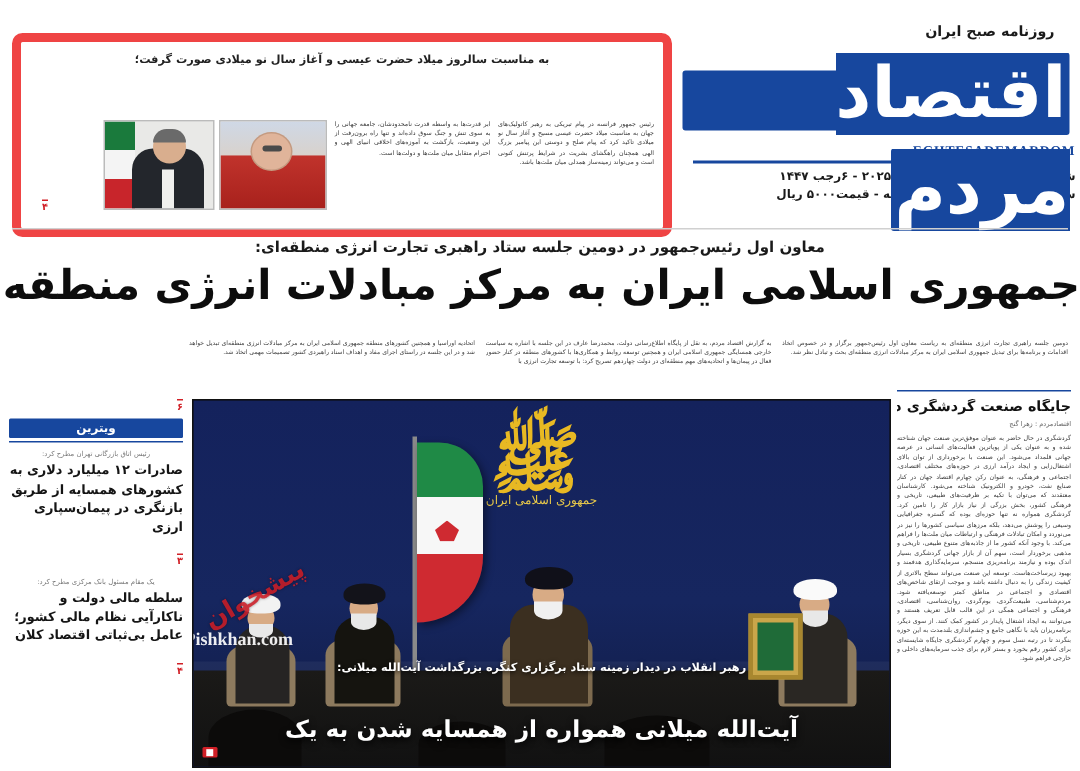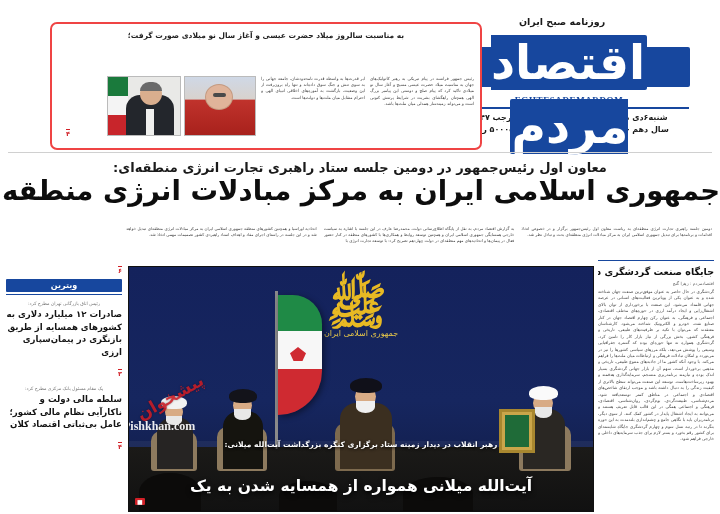--- a/index.html
+++ b/index.html
@@ -9,21 +9,21 @@
     font-family:"DejaVu Sans","Liberation Sans",sans-serif;
     color:#1a1a1a;
     position:relative;
   }
   .page{position:absolute;inset:0;background:#fff;}
 
   
   .topband{position:absolute;left:0;top:0;width:720px;height:152px;}
 
   
-  .masthead{position:absolute;right:16px;top:16px;width:270px;height:136px;text-align:center;}
+  .masthead{position:absolute;right:3px;top:16px;width:270px;height:136px;text-align:right;}
   .mh-sub{
     font-size:9.5px;font-weight:bold;color:#1a1a1a;letter-spacing:0;
     margin-right:14px;margin-bottom:-2px;direction:rtl;
   }
   .mh-logo{
     position:relative;width:262px;height:74px;margin:0 auto;
   }
   .mh-logo .bar{
     position:absolute;left:4px;top:22px;width:248px;height:40px;
     background:#17479e;border-radius:2px;
@@ -42,23 +42,22 @@
     font-family:"Liberation Serif",serif;
     font-size:9px;letter-spacing:0.6px;color:#17479e;font-weight:bold;
     direction:ltr;margin-top:-4px;
   }
   .mh-rule{width:240px;height:1.5px;background:#17479e;margin:2px auto 3px auto;}
   .mh-date{font-size:8px;font-weight:bold;color:#1a1a1a;line-height:12px;direction:rtl;}
 
   
   .topstory{
     position:absolute;left:8px;top:22px;width:428px;height:124px;
-    border:2px solid #ef4444;border-radius:7px;background:#fff;
+    border:6px solid #ef4444;border-radius:7px;background:#fff;
     overflow:hidden;
-    margin-left:42px;
   }
   .ts-kicker{
     text-align:center;font-size:7.5px;font-weight:bold;color:#222;
     padding-top:7px;direction:rtl;
   }
   .ts-head{
     text-align:center;font-size:17px;font-weight:bold;color:#111;
     margin-top:5px;letter-spacing:-0.3px;direction:rtl;
   }
   .ts-body{position:absolute;left:6px;top:52px;right:6px;height:66px;display:flex;gap:5px;direction:rtl;}
@@ -84,21 +83,21 @@
   .pagenum{
     display:inline-block;font-size:6.5px;font-weight:bold;color:#d12027;
     border-top:1.5px solid #d12027;padding-top:0px;line-height:9px;
   }
 
   
   .lead{position:absolute;left:0;top:152px;width:720px;height:72px;}
   .lead-sep{position:absolute;left:8px;top:0;width:704px;height:1px;background:#d0d0d0;}
   .lead-kicker{
     position:absolute;left:0;right:0;top:8px;text-align:center;
-    font-size:13px;font-weight:bold;color:#1a1a1a;direction:rtl;
+    font-size:10px;font-weight:bold;color:#1a1a1a;direction:rtl;
   }
   .lead-head{
     position:absolute;left:0;right:0;top:22px;text-align:center;
     font-size:27.5px;font-weight:bold;color:#0d0d0d;letter-spacing:-0.8px;
     direction:rtl;white-space:nowrap;
   }
 
   
   .leadbody{position:absolute;left:126px;top:226px;width:586px;height:36px;display:flex;gap:7px;direction:rtl;}
   .lb-col{flex:1;font-size:4.1px;line-height:5.9px;color:#3c3c3c;text-align:justify;overflow:hidden;}

